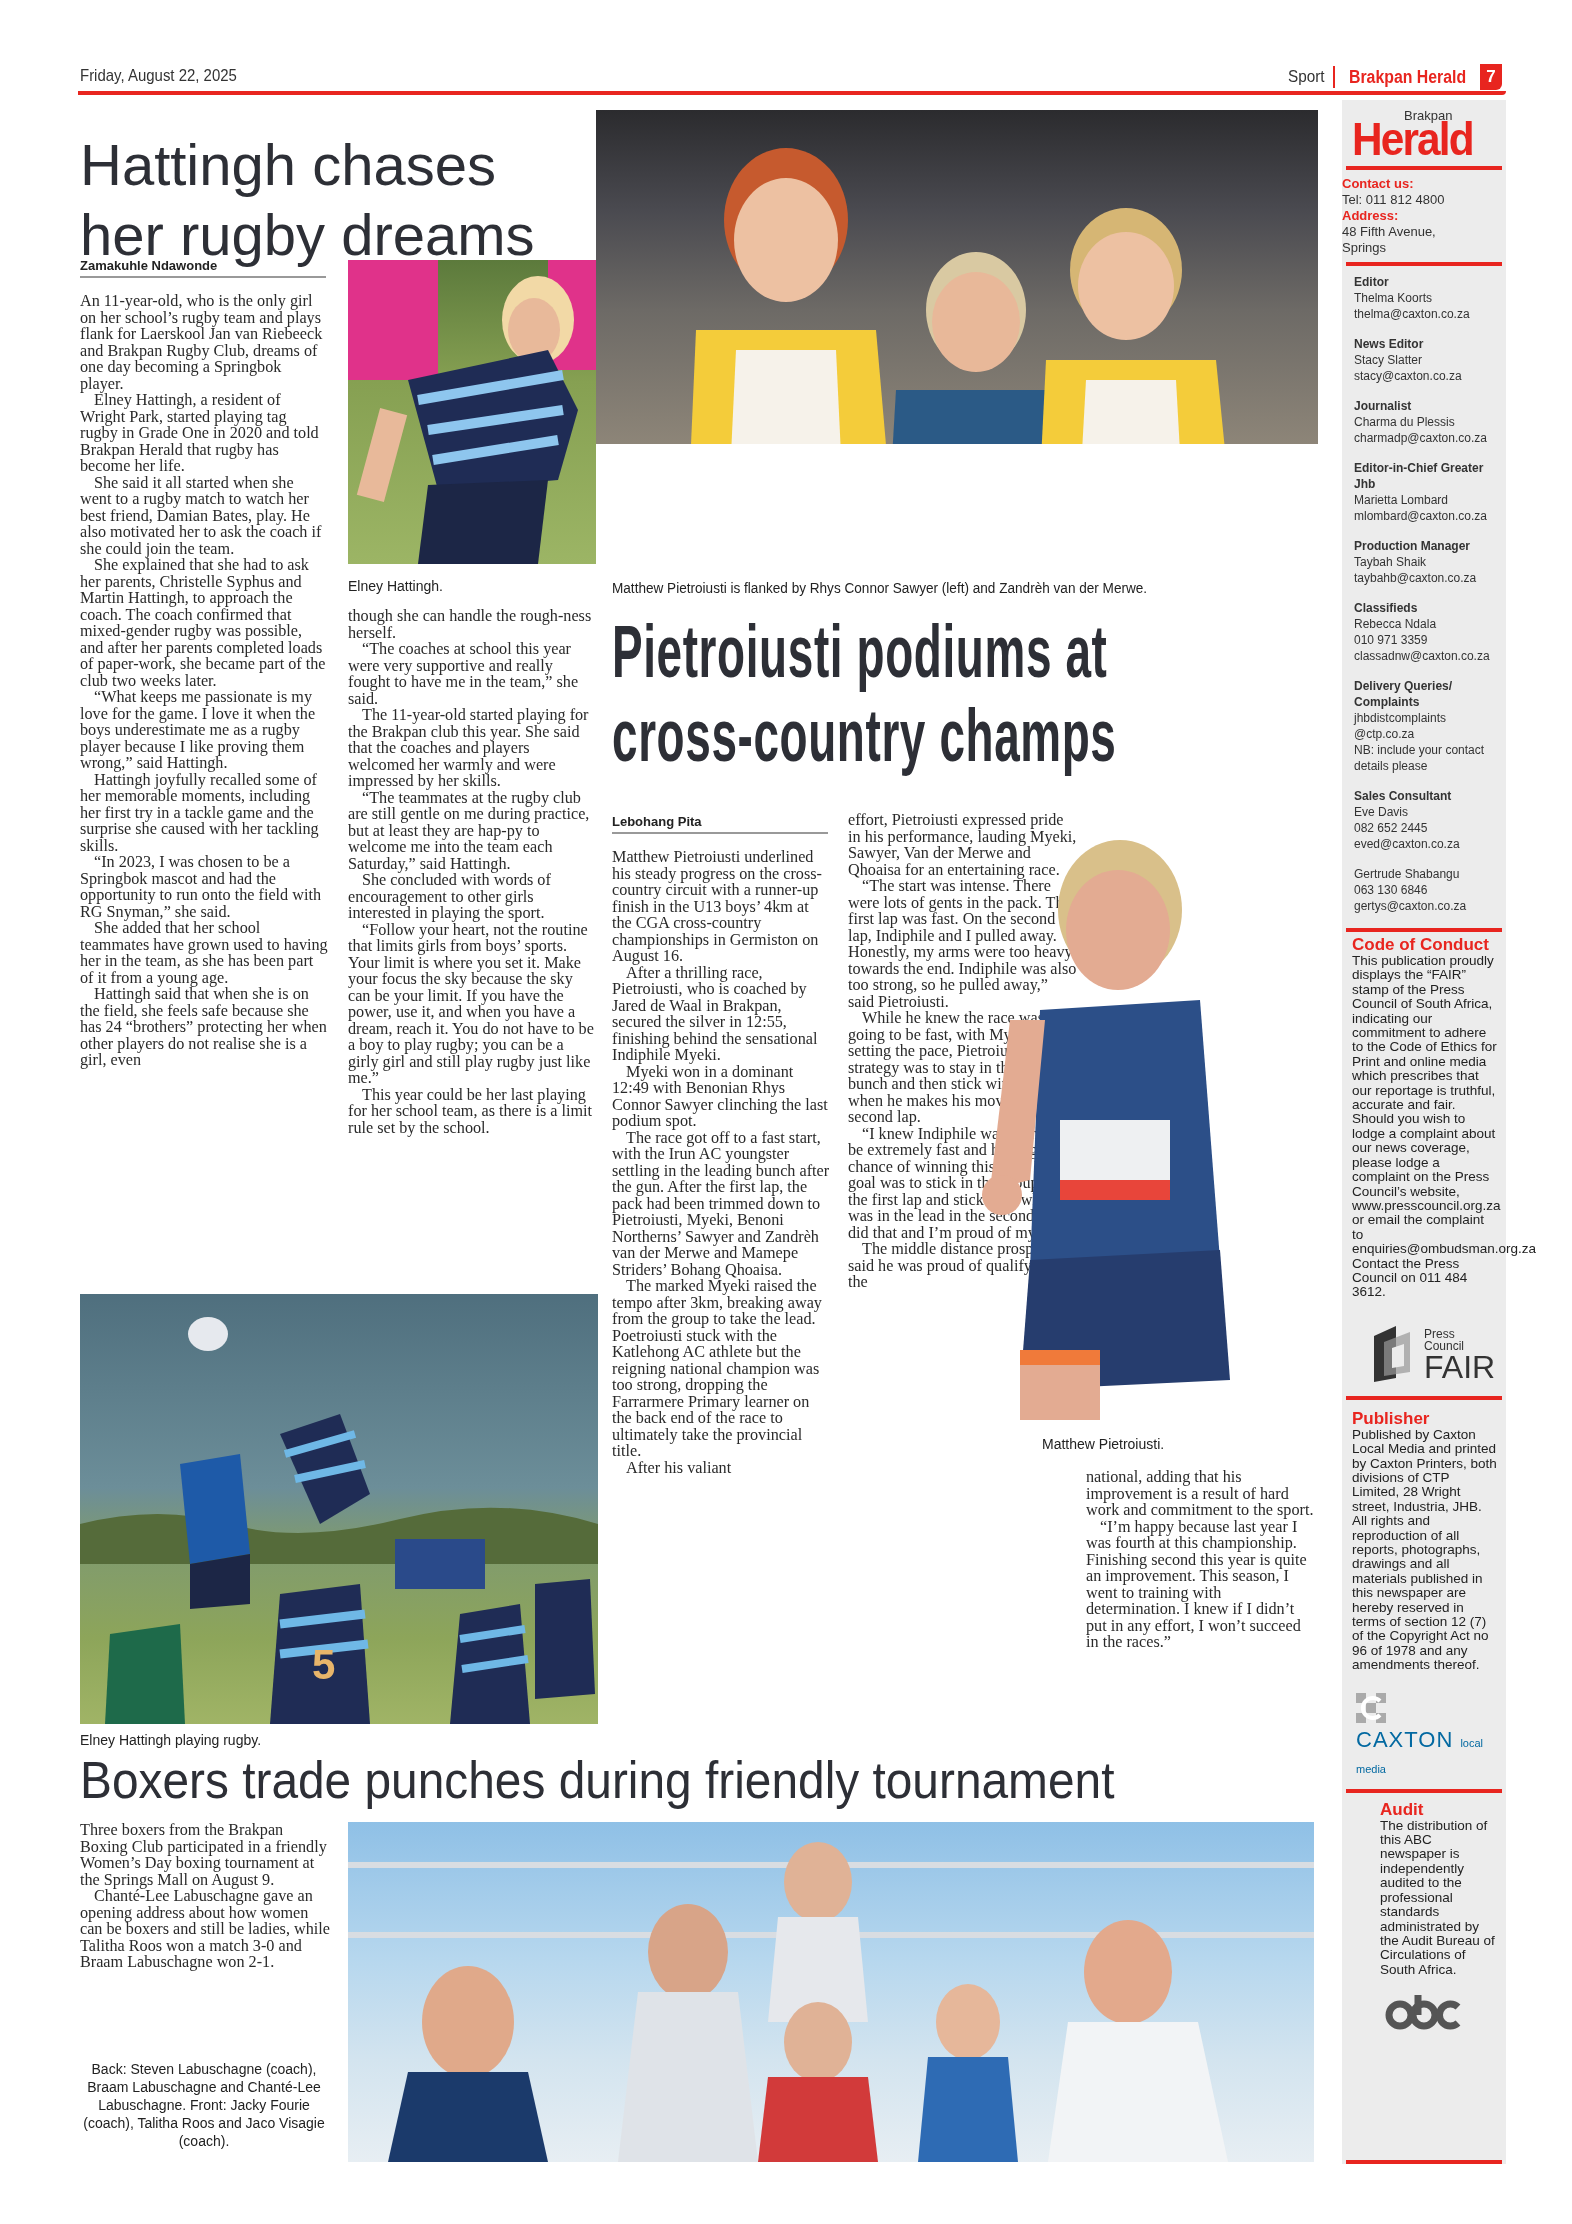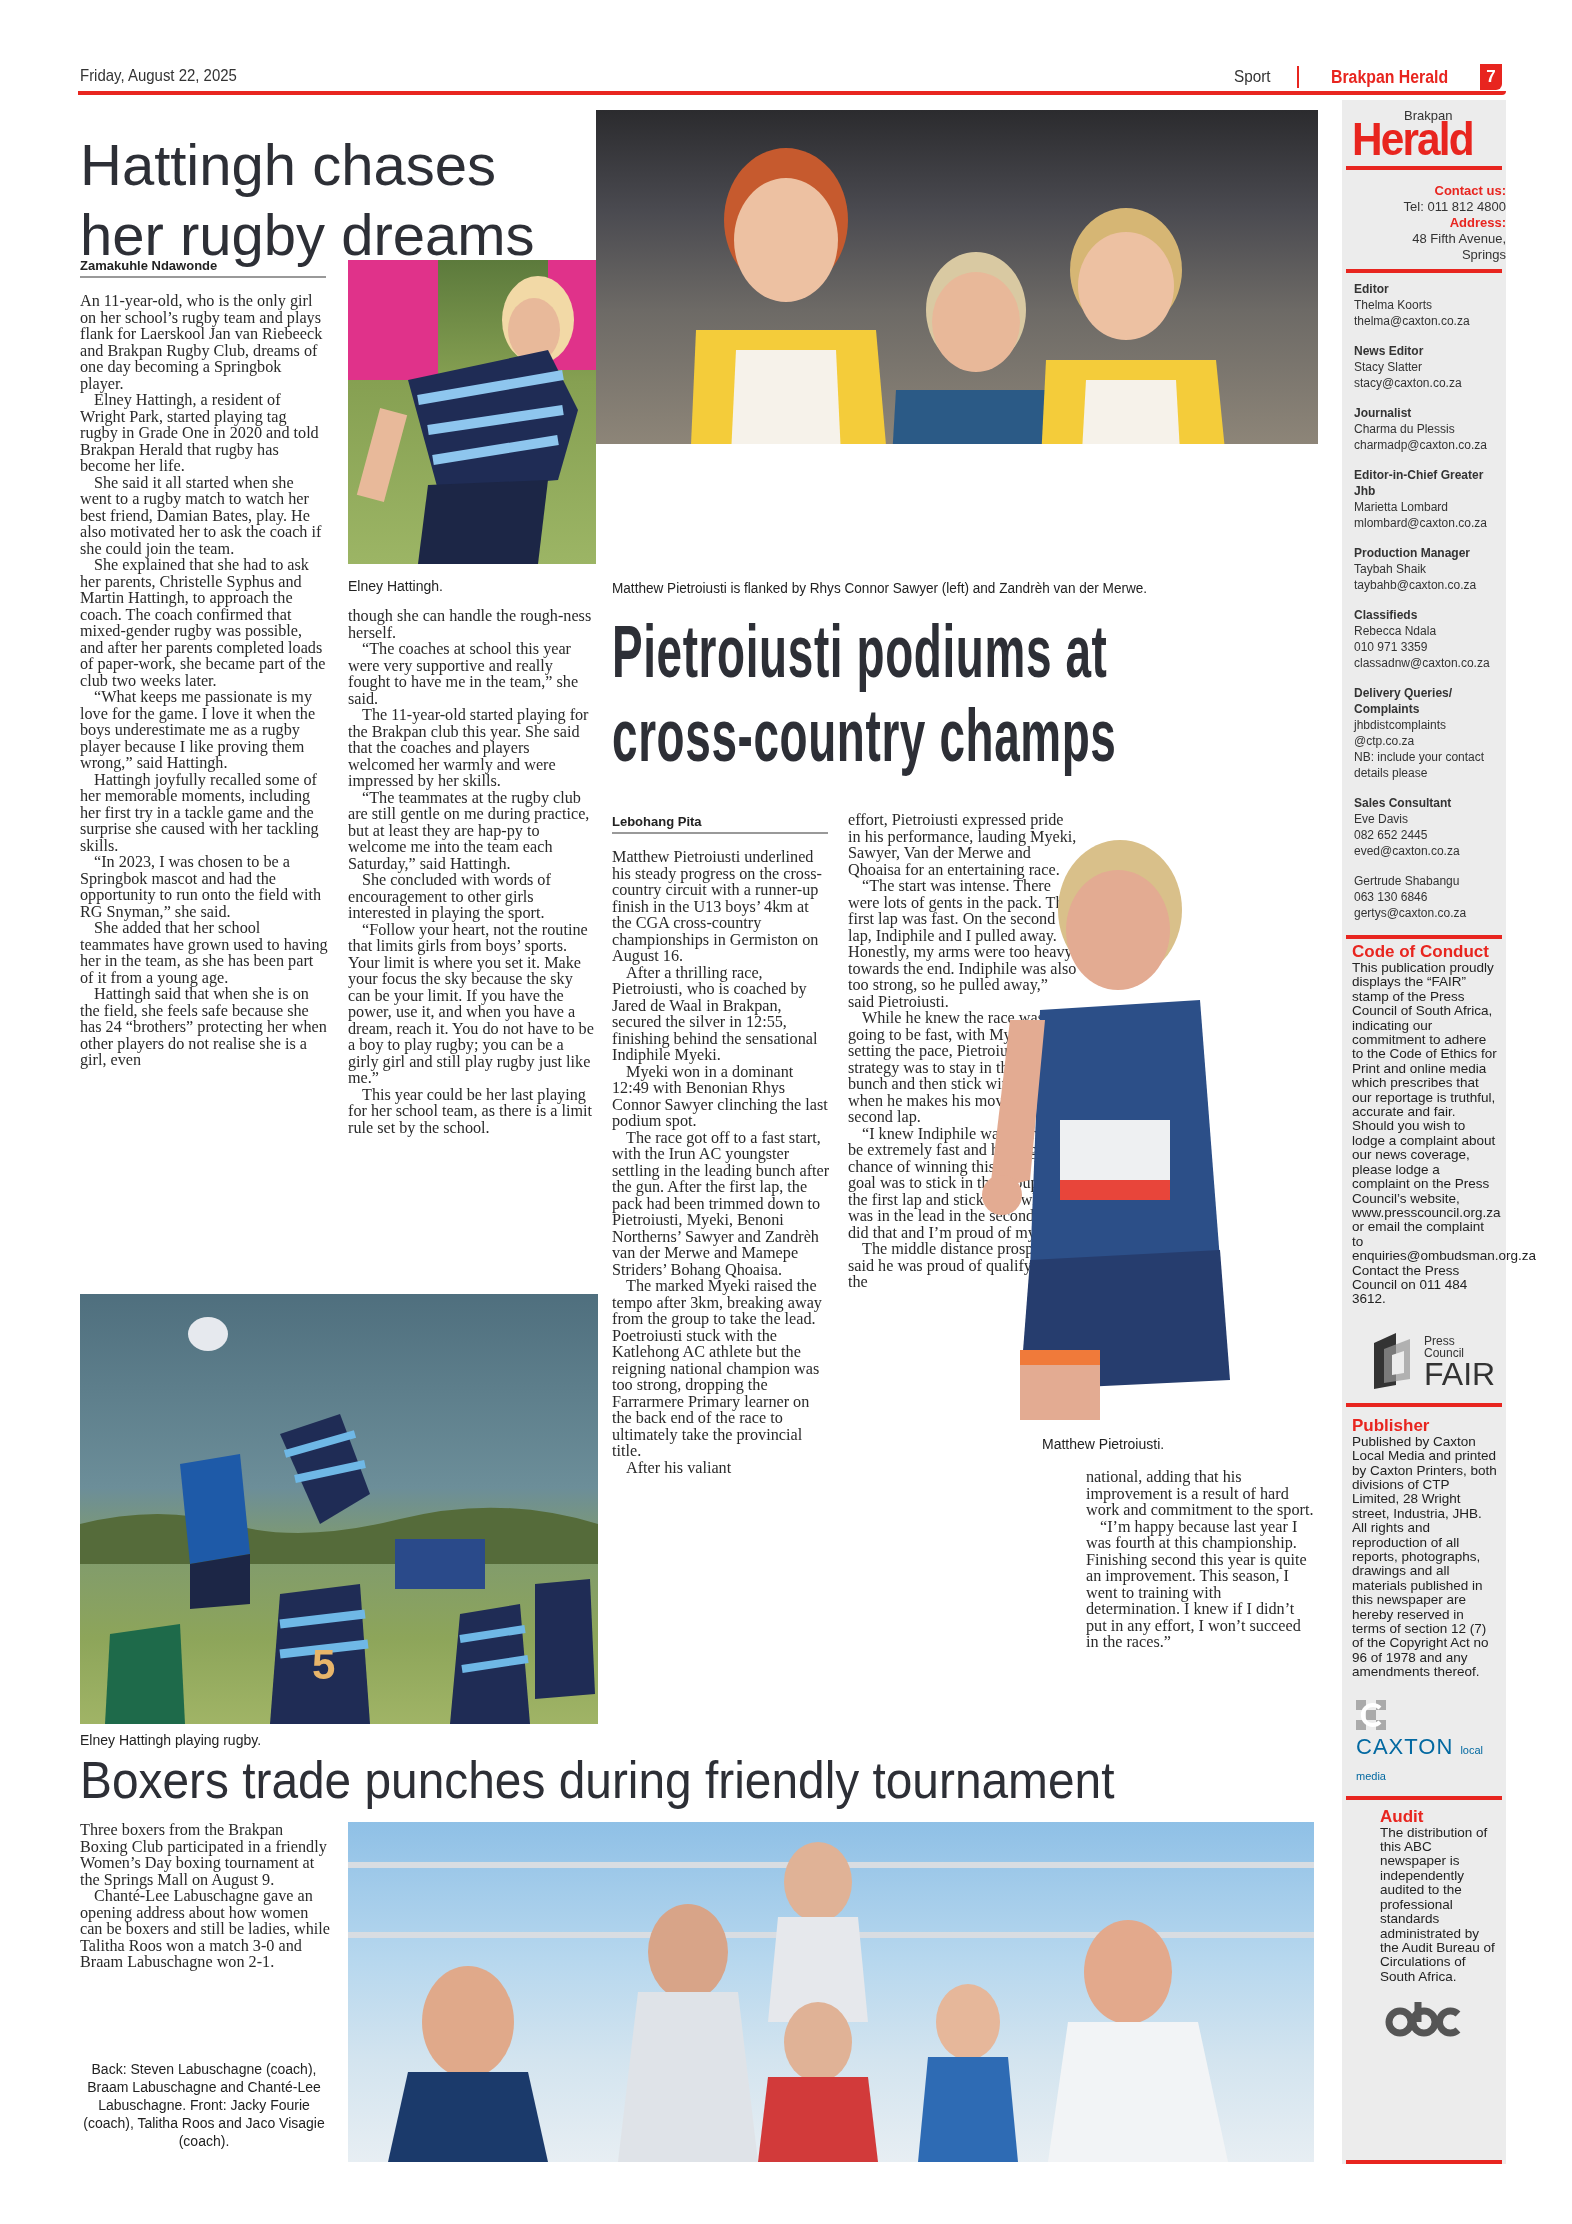--- a/index.html
+++ b/index.html
@@ -3,34 +3,34 @@
 <meta charset="utf-8">
 <style>
   * { box-sizing: border-box; margin: 0; padding: 0; }
   html, body { width: 1572px; height: 2224px; background: #fff; }
   body { position: relative; font-family: "Liberation Serif", serif; color: #2b2b2b; overflow: hidden; }
 
   .abs { position: absolute; }
 
   
   #hdr-date { left: 80px; top: 66px; font: 17px "Liberation Sans", sans-serif; color: #333; transform: scaleX(0.88); transform-origin: left; }
-  #hdr-right { right: 70px; top: 64px; display: flex; align-items: center; gap: 24px; font-family: "Liberation Sans", sans-serif; }
+  #hdr-right { right: 70px; top: 64px; display: flex; align-items: center; gap: 6px; font-family: "Liberation Sans", sans-serif; }
   #hdr-right .sport { font-size: 17px; color: #333; transform: scaleX(0.9); }
   #hdr-right .sep { width: 2px; height: 22px; background: #e8251f; }
   #hdr-right .brand { font-size: 18px; font-weight: bold; color: #e8251f; transform: scaleX(0.88); }
   #hdr-right .pg { width: 22px; height: 26px; background: #e8251f; color: #fff; font-weight: bold; font-size: 17px; display: flex; align-items: center; justify-content: center; border-radius: 0 0 6px 0; }
   #hdr-rule { left: 78px; top: 91px; width: 1428px; height: 4px; background: #e8251f; border-radius: 0 0 8px 0; }
 
   
   #sidebar { left: 1342px; top: 100px; width: 164px; height: 2064px; background: #ececec; font-family: "Liberation Sans", sans-serif; }
   .logo-wrap { position: relative; height: 60px; margin: 6px 8px 0; }
   .logo-wrap .small { position: absolute; left: 54px; top: 2px; font-size: 13px; color: #333; }
   .logo-wrap .big { position: absolute; left: 2px; top: 8px; font-size: 46px; font-weight: bold; color: #e8251f; letter-spacing: -2px; line-height: 50px; transform: scaleX(0.92); transform-origin: left; }
   .red-rule { height: 4px; background: #e8251f; margin: 0 4px; }
-  .contact { text-align: right; font-size: 13px; color: #333; padding: 13px 0 6px; line-height: 16px; }
+  .contact { text-align: left; font-size: 13px; color: #333; padding: 6px 0 6px; line-height: 16px; }
   .contact .hl { color: #e8251f; font-weight: bold; }
   .staff { padding: 8px 12px 0; font-size: 12px; line-height: 16px; color: #333; }
   .staff .blk { margin-bottom: 14px; }
   .staff .ttl { font-weight: bold; }
   .section { padding: 4px 8px 6px 10px; font-size: 13.5px; line-height: 14.4px; color: #222; }
   .section .ttl { color: #e8251f; font-weight: bold; font-size: 17px; line-height: 18px; }
   .fair { display: flex; align-items: flex-end; gap: 6px; padding: 16px 0 14px 28px; }
   .fair .txt { font-size: 12px; line-height: 12px; color: #333; }
   .fair .txt b { display: block; font-size: 32px; line-height: 30px; font-weight: normal; color: #333; }
   .caxton { padding: 14px 8px 10px 14px; }

